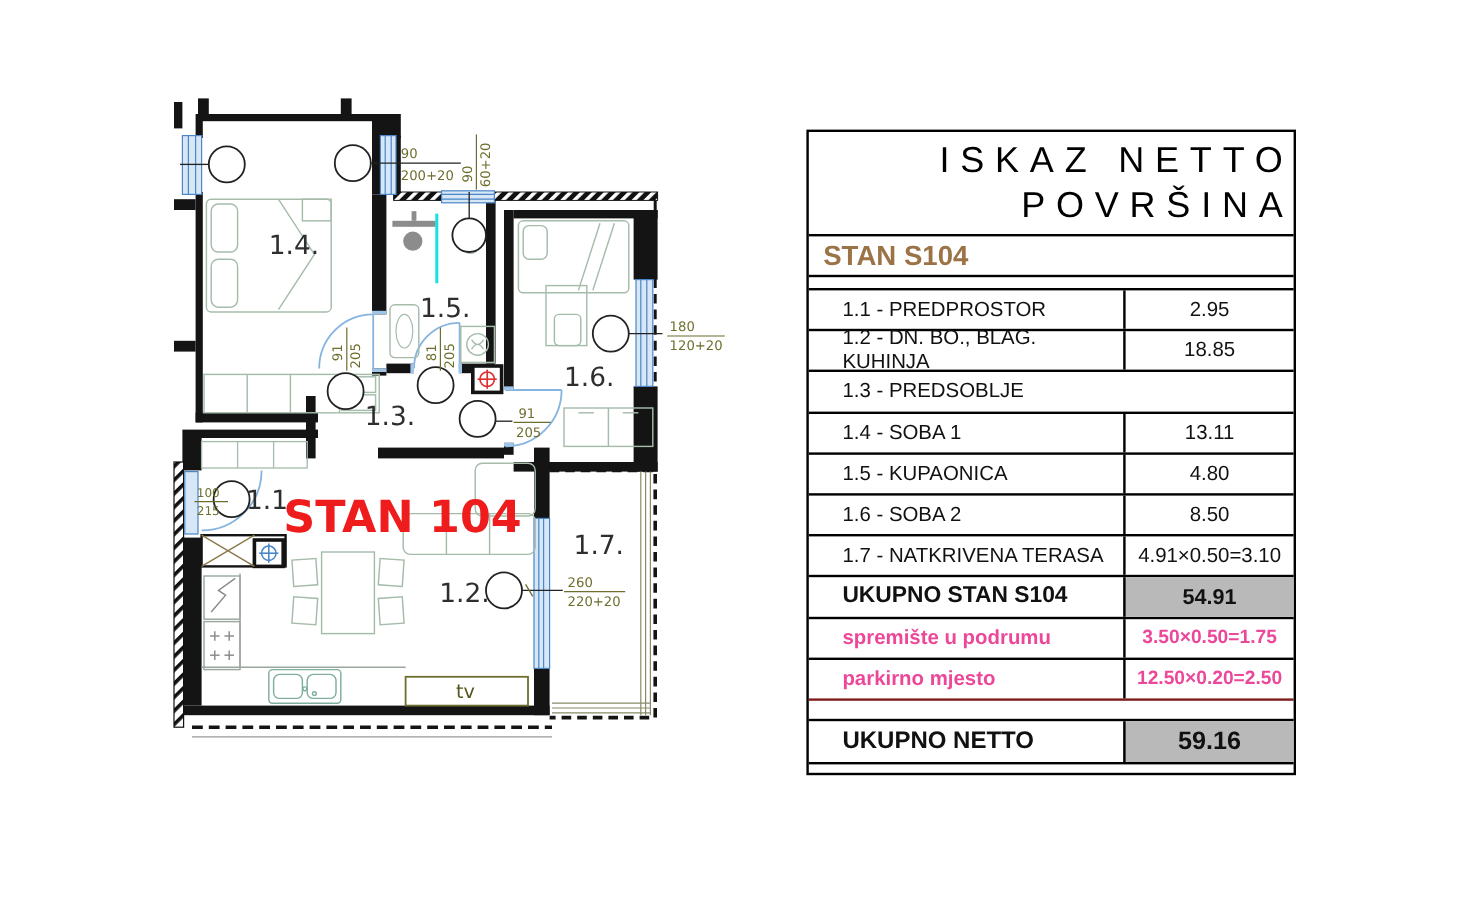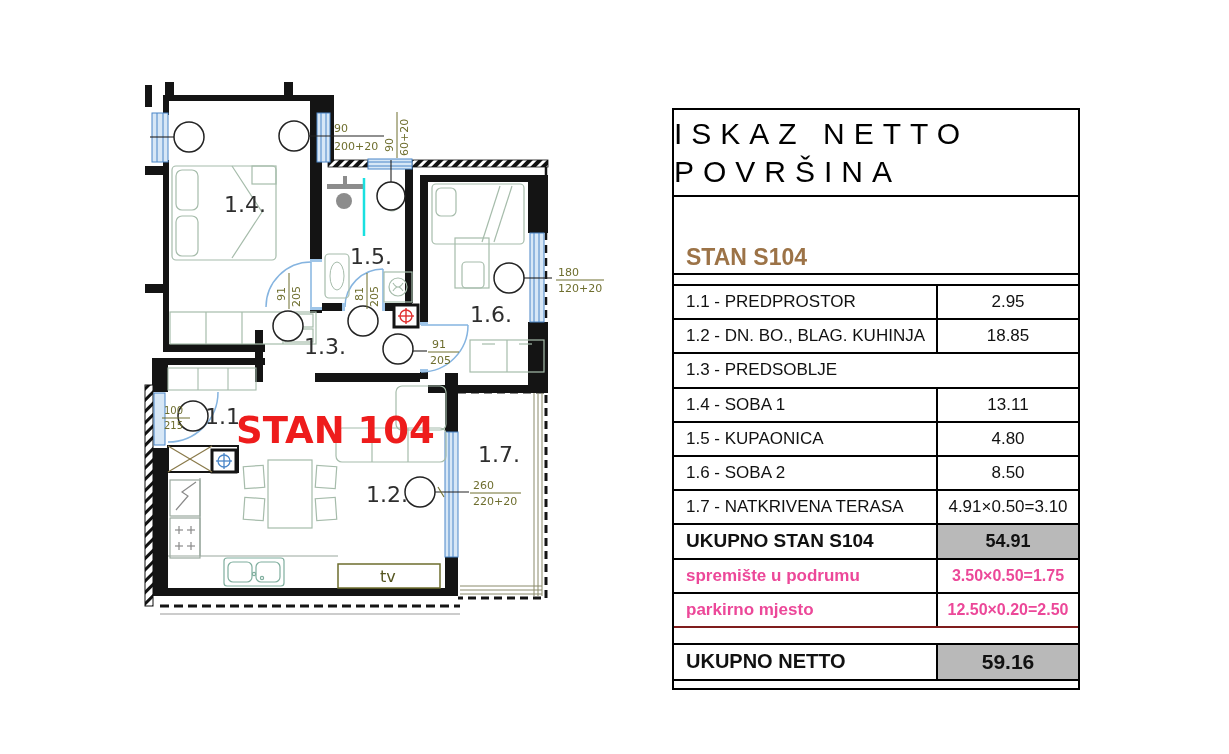--- a/index.html
+++ b/index.html
@@ -5,30 +5,30 @@
   html,body{margin:0;padding:0;background:#ffffff;}
   .sheet{position:relative;width:1229px;height:754px;background:#fff;overflow:hidden;
          font-family:"Liberation Sans",sans-serif;}
   .plan-wrap{position:absolute;left:0;top:0;width:670px;height:754px;}
   svg text{font-family:"DejaVu Sans","Liberation Sans",sans-serif;}
 
   
   .panel{position:absolute;left:672px;top:108px;width:408px;border:2px solid #000;
          background:#fff;box-sizing:border-box;}
   .title-box{height:87px;border-bottom:2px solid #000;display:flex;flex-direction:column;
-             align-items:flex-start;justify-content:center;box-sizing:border-box;}
+             align-items:flex-end;justify-content:center;box-sizing:border-box;}
   .title-line{font-size:30px;letter-spacing:9px;color:#000;line-height:1.25;white-space:nowrap;}
   .stan-row{height:34px;border-bottom:2px solid #000;display:flex;align-items:center;
-            padding-left:12px;box-sizing:border-box;font-weight:bold;font-size:23px;color:#9c7347;margin-top:44px;}
+            padding-left:12px;box-sizing:border-box;font-weight:bold;font-size:23px;color:#9c7347;}
   .gap-a{height:9px;border-bottom:2px solid #000;}
   .gap-b{height:15px;border-bottom:2px solid #000;}
   .trow{height:34.2px;border-bottom:2px solid #000;display:flex;box-sizing:border-box;}
   .trow:nth-last-child(1){border-bottom:2px solid #7f1d1d;}
   .tcell{display:flex;align-items:center;box-sizing:border-box;}
-  .tlabel{flex:1;padding-left:12px;font-size:17px;color:#111;}
+  .tlabel{flex:1;padding-left:28px;font-size:17px;color:#111;}
   .tvalue{width:142px;border-left:2px solid #000;justify-content:center;font-size:17px;color:#111;}
   .trow.total .tlabel{font-weight:bold;font-size:19px;}
   .trow.total .tvalue{font-weight:bold;font-size:18px;background:#b9b9b9;}
   .trow.muted .tlabel,.trow.muted .tvalue{color:#ec4899;font-weight:bold;}
   .trow.muted .tvalue{font-size:16px;}
   .netto-row{height:36px;border-bottom:2px solid #000;display:flex;box-sizing:border-box;}
   .netto-row .tlabel{font-weight:bold;font-size:20px;}
   .netto-row .tvalue{font-weight:bold;font-size:21px;background:#b9b9b9;}
   .bottom-pad{height:7px;}
 </style>

